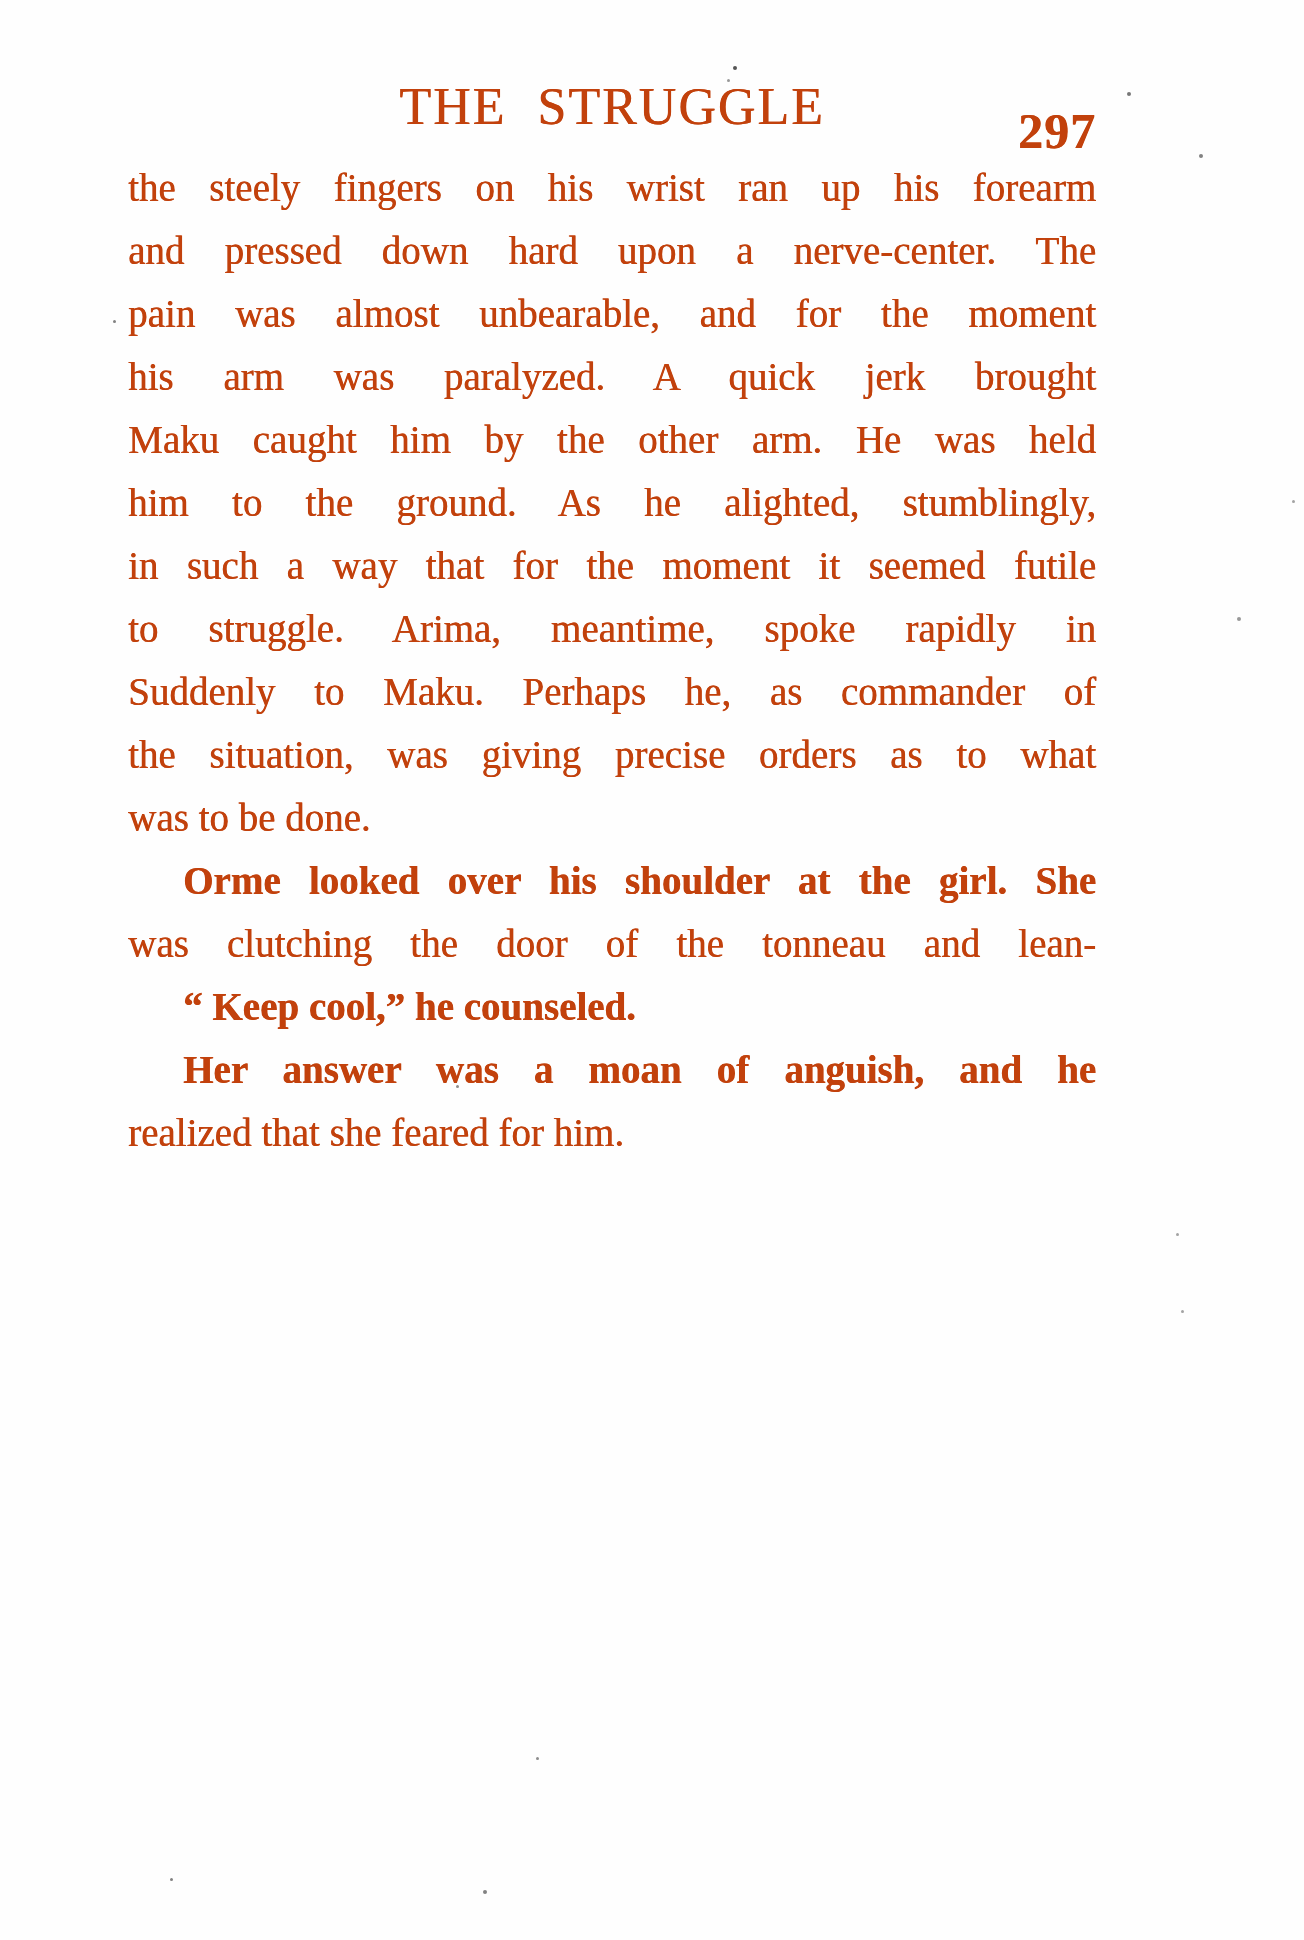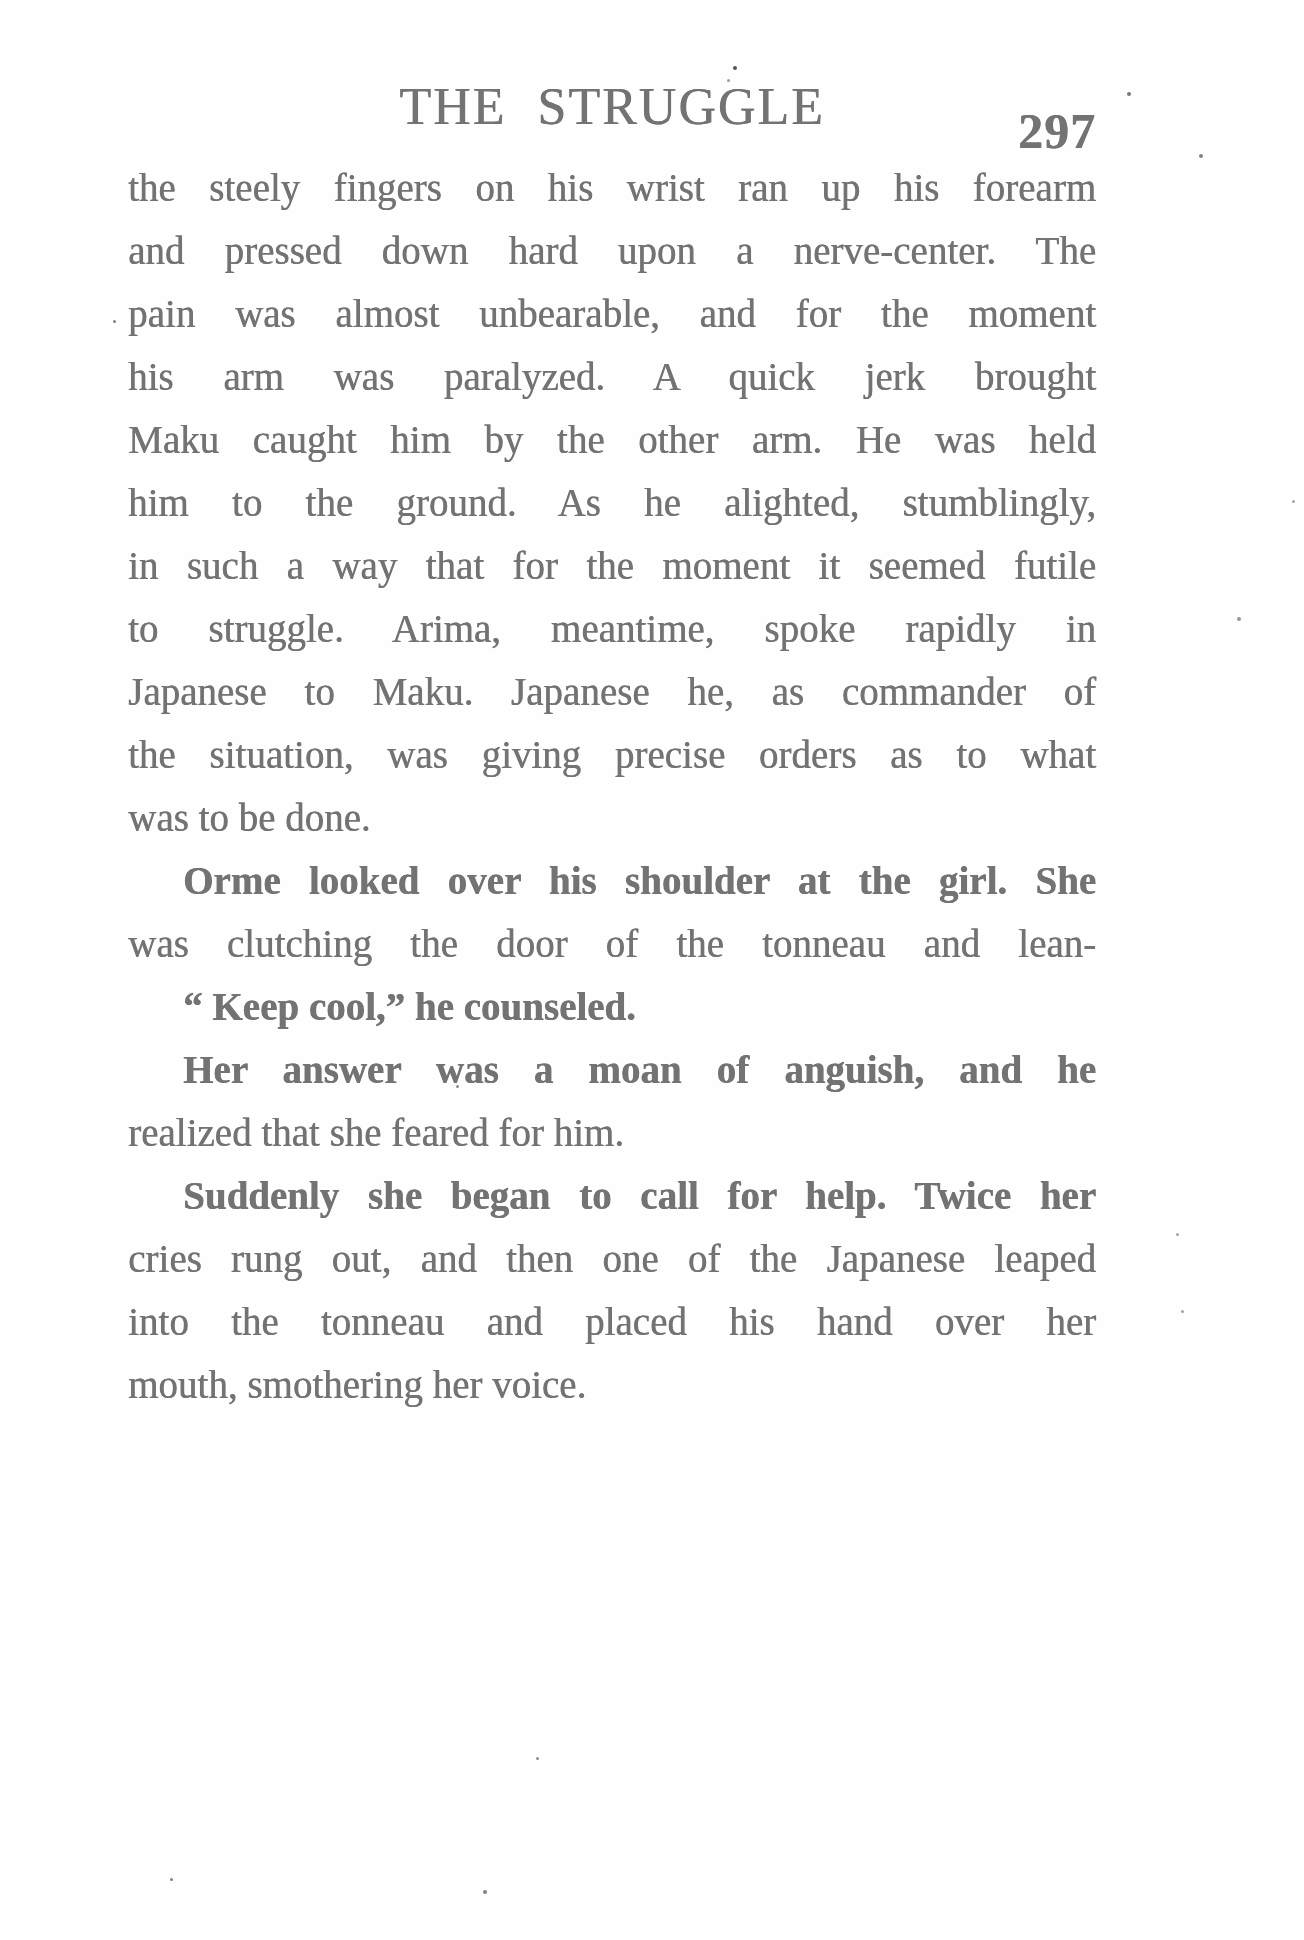--- a/index.html
+++ b/index.html
@@ -7,21 +7,21 @@
     padding: 0;
     background: #e8e8e8;
   }
   .page {
     position: relative;
     width: 1304px;
     height: 1940px;
     background: #fefefe;
     overflow: hidden;
     font-family: "Liberation Serif", "DejaVu Serif", serif;
-    color: #737373;
+    color: #c2410c;
     text-shadow: 0.5px 0 0 currentColor; 
   }
   .running-header {
     position: absolute;
     left: 128px;
     top: 77px;
     width: 968px;
     height: 60px;
   }
   .chapter-title {
@@ -84,40 +84,34 @@
   <div class="body-text" id="body-text">
       <div class="para">
         <div class="line">the steely fingers on his wrist ran up his forearm</div>
         <div class="line">and pressed down hard upon a nerve-center.  The</div>
         <div class="line">pain was almost unbearable, and for the moment</div>
         <div class="line">his arm was paralyzed.  A quick jerk brought</div>
         <div class="line">Maku caught him by the other arm.  He was held</div>
         <div class="line">him to the ground.  As he alighted, stumblingly,</div>
         <div class="line">in such a way that for the moment it seemed futile</div>
         <div class="line">to struggle.  Arima, meantime, spoke rapidly in</div>
-        <div class="line">Japanese to Maku.  Japanese he, as commander of</div>
+        <div class="line">Suddenly to Maku.  Perhaps he, as commander of</div>
         <div class="line">the situation, was giving precise orders as to what</div>
         <div class="line unjust">was to be done.</div>
       </div>
       <div class="para">
         <div class="line indent">Orme looked over his shoulder at the girl.  She</div>
         <div class="line">was clutching the door of the tonneau and lean-</div>
       </div>
       <div class="para">
         <div class="line indent unjust">“ Keep cool,” he counseled.</div>
       </div>
       <div class="para">
         <div class="line indent">Her answer was a moan of anguish, and he</div>
         <div class="line unjust">realized that she feared for him.</div>
-      </div>
-      <div class="para">
-        <div class="line indent">Suddenly she began to call for help.  Twice her</div>
-        <div class="line">cries rung out, and then one of the Japanese leaped</div>
-        <div class="line">into the tonneau and placed his hand over her</div>
-        <div class="line unjust">mouth, smothering her voice.</div>
       </div>
     </div>
 
   <div id="artifacts">
       <span class="speck" style="left: 733px; top: 66px; width: 4px; height: 4px; opacity: 0.75;"></span>
       <span class="speck" style="left: 727px; top: 79px; width: 3px; height: 3px; opacity: 0.45;"></span>
       <span class="speck" style="left: 1127px; top: 92px; width: 4px; height: 4px; opacity: 0.6;"></span>
       <span class="speck" style="left: 1199px; top: 154px; width: 4px; height: 4px; opacity: 0.55;"></span>
       <span class="speck" style="left: 113px; top: 320px; width: 3px; height: 3px; opacity: 0.55;"></span>
       <span class="speck" style="left: 1237px; top: 617px; width: 4px; height: 4px; opacity: 0.45;"></span>

